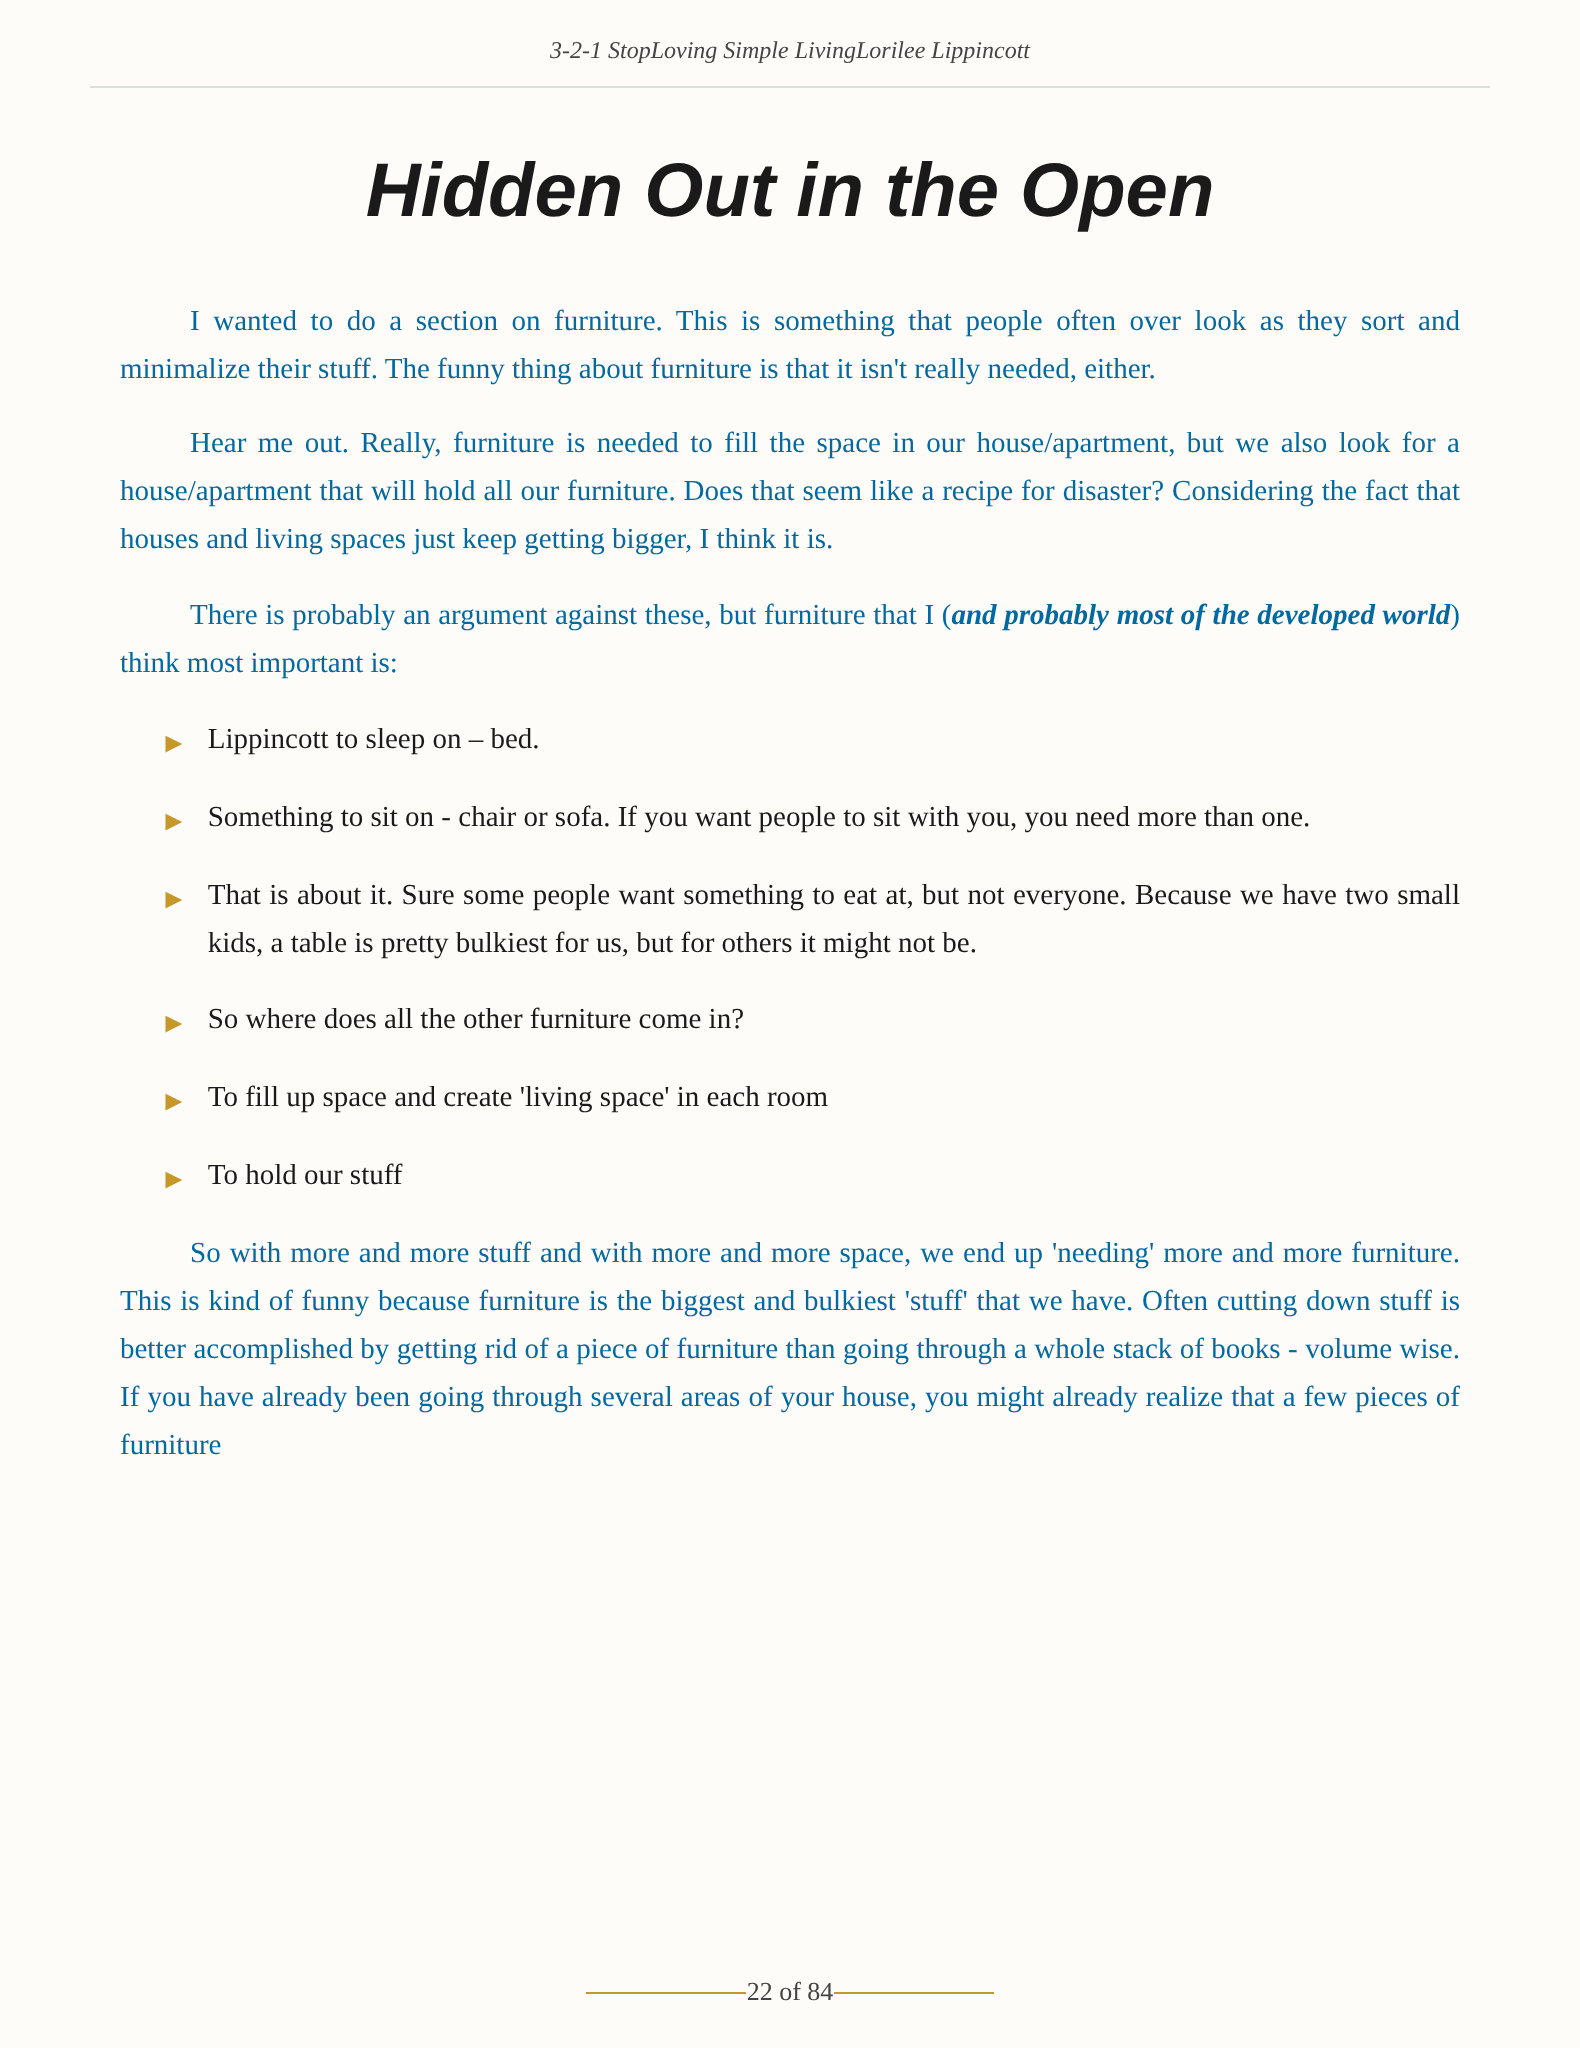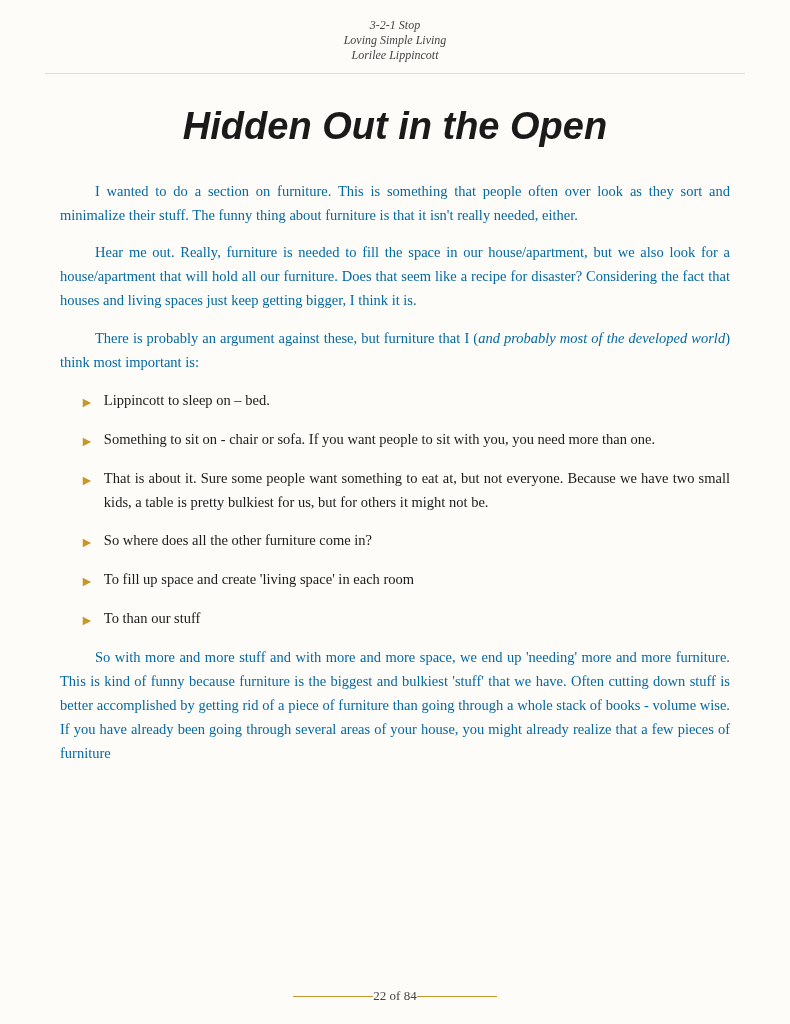--- a/index.html
+++ b/index.html
@@ -21,25 +21,24 @@
       width: 790px;
       min-height: 1024px;
       background: #fdfcf8;
       position: relative;
       padding: 0;
       box-shadow: 0 2px 10px rgba(0,0,0,0.3);
     }
 
     .header {
       display: flex;
-      justify-content: flex-end;
+      justify-content: center;
       align-items: center;
       padding: 18px 45px 10px 45px;
       border-bottom: none;
-      flex-direction: column;
     }
 
     .header-left, .header-center, .header-right {
       font-size: 12px;
       color: #444;
       font-family: Georgia, serif;
       font-style: italic;
     }
 
     .header-center {
@@ -109,21 +108,21 @@
       margin-top: 2px;
       flex-shrink: 0;
     }
 
     .bullet-text {
       flex: 1;
     }
 
     .italic-bold {
       font-style: italic;
-      font-weight: normal;
+      font-weight: bold;
     }
 
     .footer {
       position: absolute;
       bottom: 20px;
       left: 0;
       right: 0;
       display: flex;
       justify-content: center;
       align-items: center;
@@ -187,21 +186,21 @@
       <li>
         <span class="bullet-arrow">►</span>
         <span class="bullet-text">So where does all the other furniture come in?</span>
       </li>
       <li>
         <span class="bullet-arrow">►</span>
         <span class="bullet-text">To fill up space and create 'living space' in each room</span>
       </li>
       <li>
         <span class="bullet-arrow">►</span>
-        <span class="bullet-text">To than our stuff</span>
+        <span class="bullet-text">To hold our stuff</span>
       </li>
     </ul>
 
 
     <p class="body-text indented">So with more and more stuff and with more and more space, we end up 'needing' more and more furniture. This is kind of funny because furniture is the biggest and bulkiest 'stuff' that we have. Often cutting down stuff is better accomplished by getting rid of a piece of furniture than going through a whole stack of books - volume wise. If you have already been going through several areas of your house, you might already realize that a few pieces of furniture</p>
 
   </div>
 
   <div class="footer">
     <div class="footer-line"></div>

